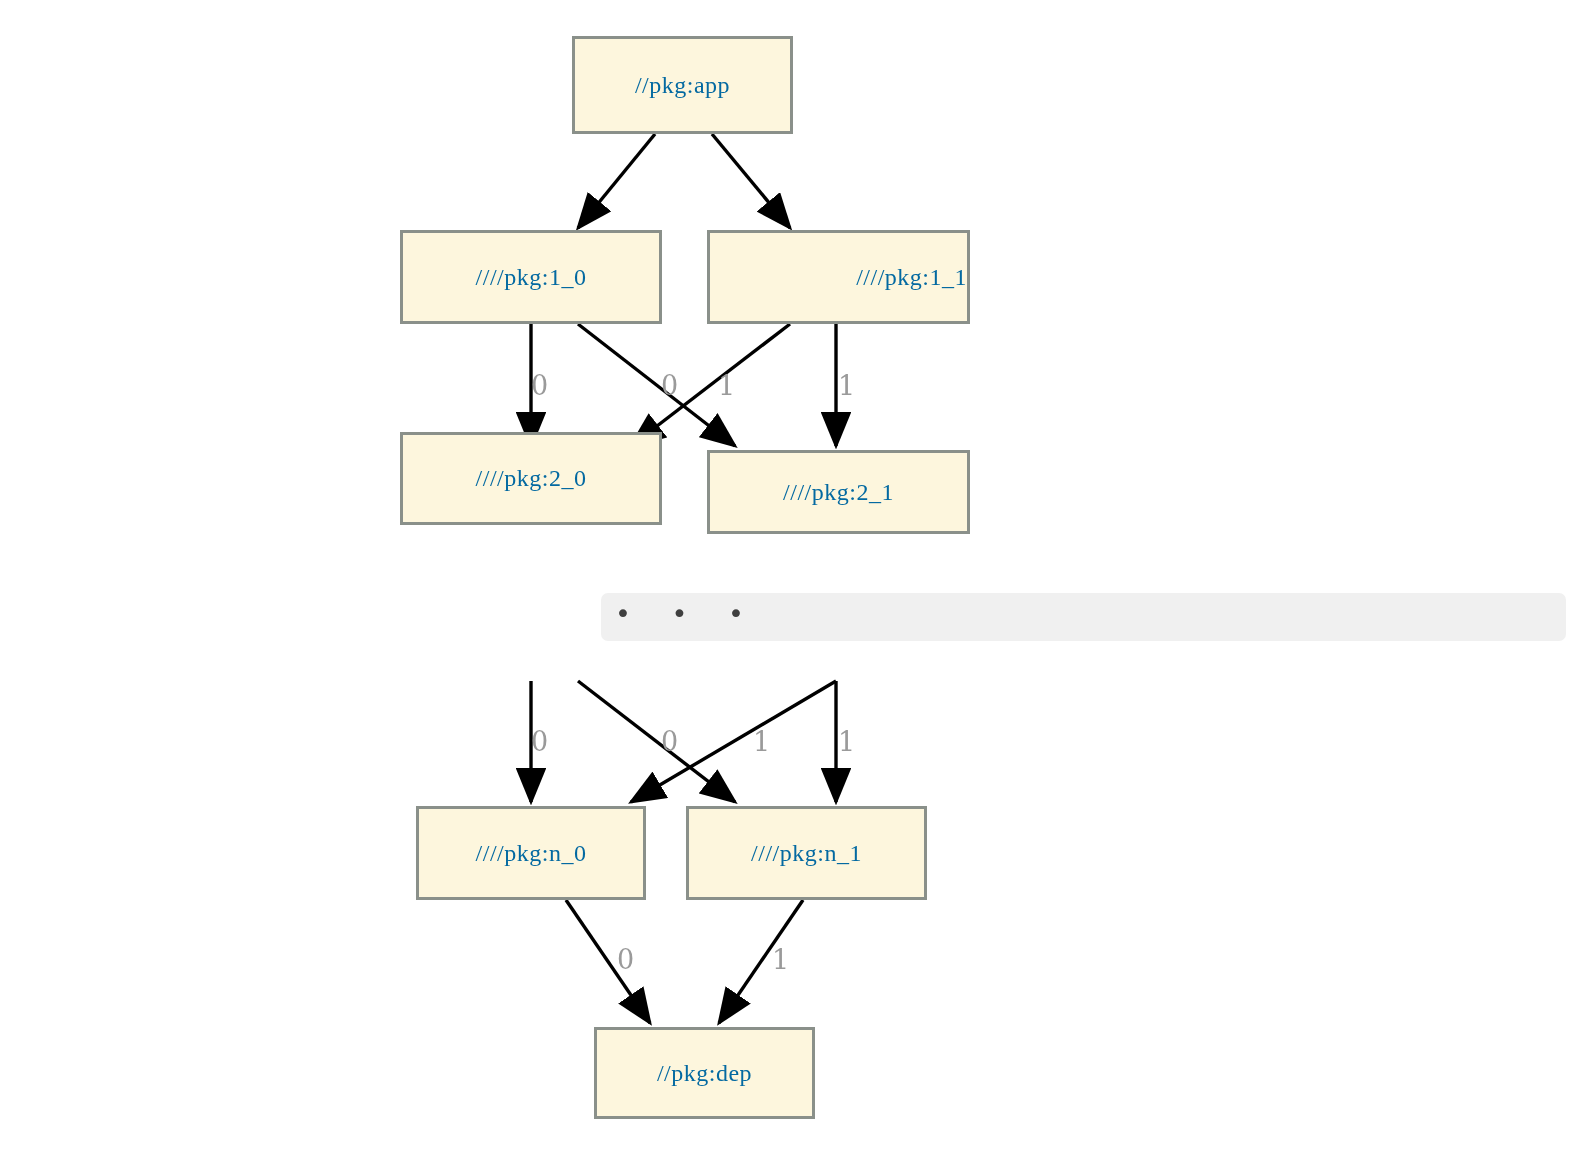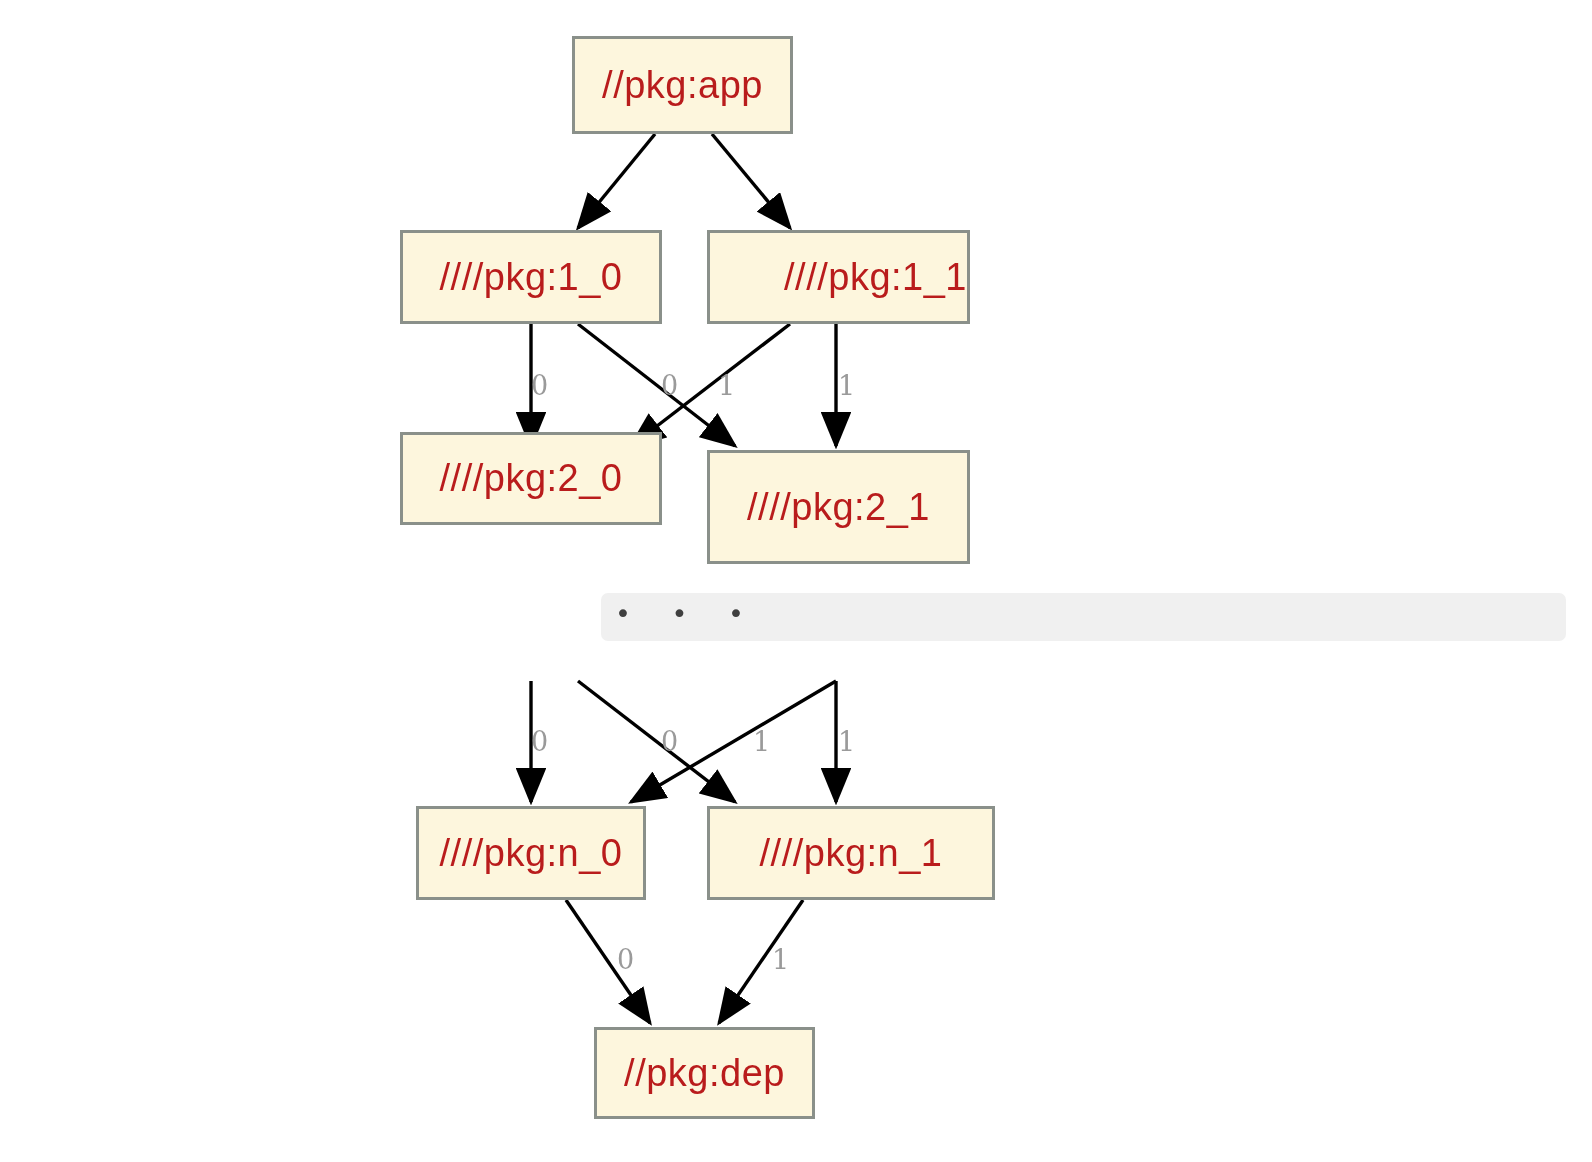--- a/index.html
+++ b/index.html
@@ -27,23 +27,23 @@
   .node-box {
     position: absolute;
     box-sizing: border-box;
     background: #fdf6dd;
     border: 3px solid #8a908a;
     display: flex;
     align-items: center;
     justify-content: center;
   }
   .node-label {
-    font-family: Liberation Sans, sans-serif;
-    font-size: 38px;
-    color: #b91c1c;
+    font-family: Liberation Serif, serif;
+    font-size: 24px;
+    color: #0369a1;
     letter-spacing: 0.5px;
     white-space: nowrap;
   }
   .ellipsis-band {
     position: absolute;
     background: #f0f0f0;
     border-radius: 7px;
     display: flex;
     align-items: center;
   }
@@ -97,27 +97,27 @@
       </div>
       <div class="node-box" style="left: 400px; top: 230px; width: 262px; height: 94px; background: rgb(253, 246, 221); border-color: rgb(138, 144, 138);">
         <span class="node-label">////pkg:1_0</span>
       </div>
       <div class="node-box" style="left: 707px; top: 230px; width: 263px; height: 94px; background: rgb(253, 246, 221); border-color: rgb(138, 144, 138); justify-content: flex-end;">
         <span class="node-label">////pkg:1_1</span>
       </div>
       <div class="node-box" style="left: 400px; top: 432px; width: 262px; height: 93px; background: rgb(253, 246, 221); border-color: rgb(138, 144, 138);">
         <span class="node-label">////pkg:2_0</span>
       </div>
-      <div class="node-box" style="left: 707px; top: 450px; width: 263px; height: 114px; background: rgb(253, 246, 221); border-color: rgb(138, 144, 138);">
+      <div class="node-box" style="left: 707px; top: 450px; width: 263px; height: 84px; background: rgb(253, 246, 221); border-color: rgb(138, 144, 138);">
         <span class="node-label">////pkg:2_1</span>
       </div>
       <div class="node-box" style="left: 416px; top: 806px; width: 230px; height: 94px; background: rgb(253, 246, 221); border-color: rgb(138, 144, 138);">
         <span class="node-label">////pkg:n_0</span>
       </div>
-      <div class="node-box" style="left: 707px; top: 806px; width: 288px; height: 94px; background: rgb(253, 246, 221); border-color: rgb(138, 144, 138);">
+      <div class="node-box" style="left: 686px; top: 806px; width: 241px; height: 94px; background: rgb(253, 246, 221); border-color: rgb(138, 144, 138);">
         <span class="node-label">////pkg:n_1</span>
       </div>
       <div class="node-box" style="left: 572px; top: 1027px; width: 221px; height: 92px; background: rgb(253, 246, 221); border-color: rgb(138, 144, 138); margin-left: 22px;">
         <span class="node-label">//pkg:dep</span>
       </div>
     </div>
 
   <div class="ellipsis-band" style="left: 601px; top: 593px; width: 965px; height: 48px; background: rgb(240, 240, 240);">
     <span class="ellipsis-dots">• • •</span>
   </div>

